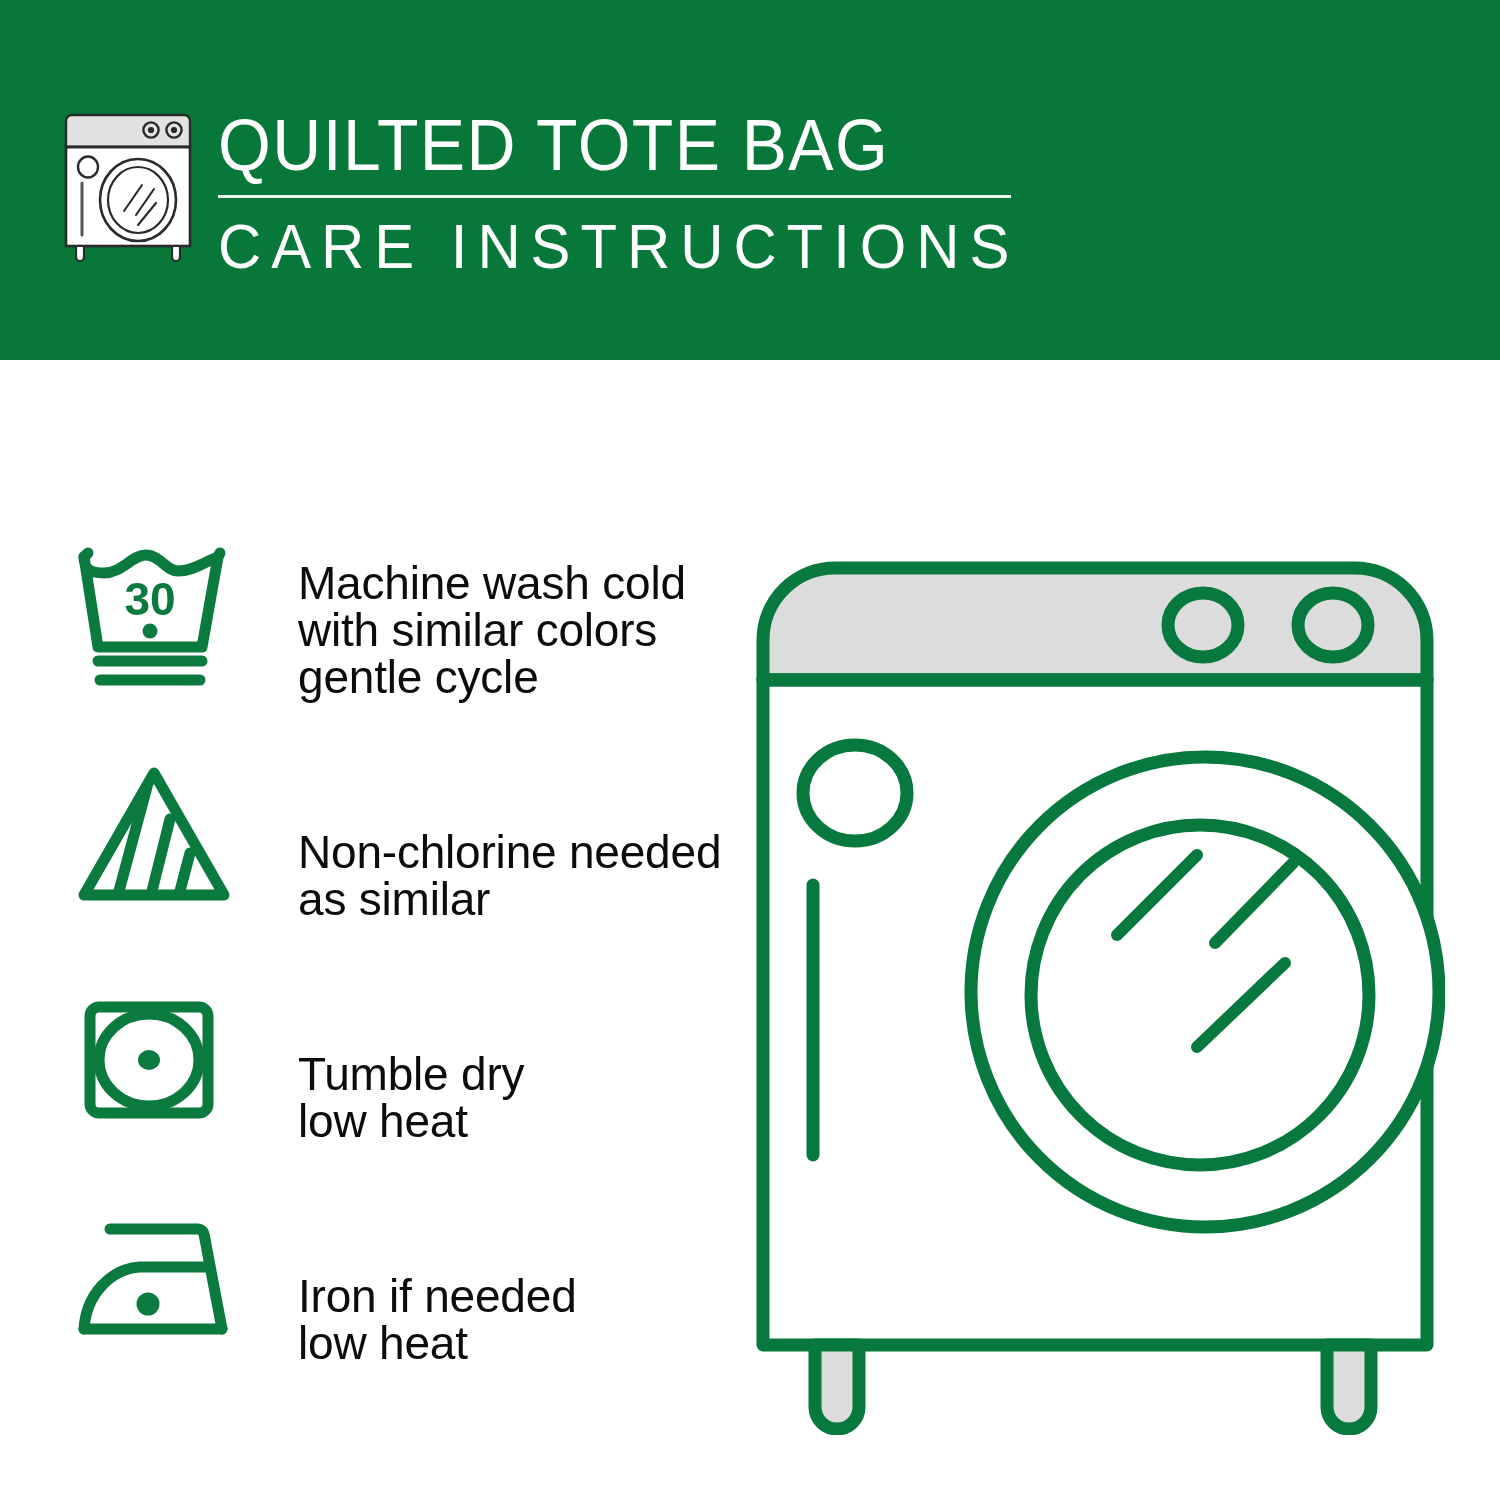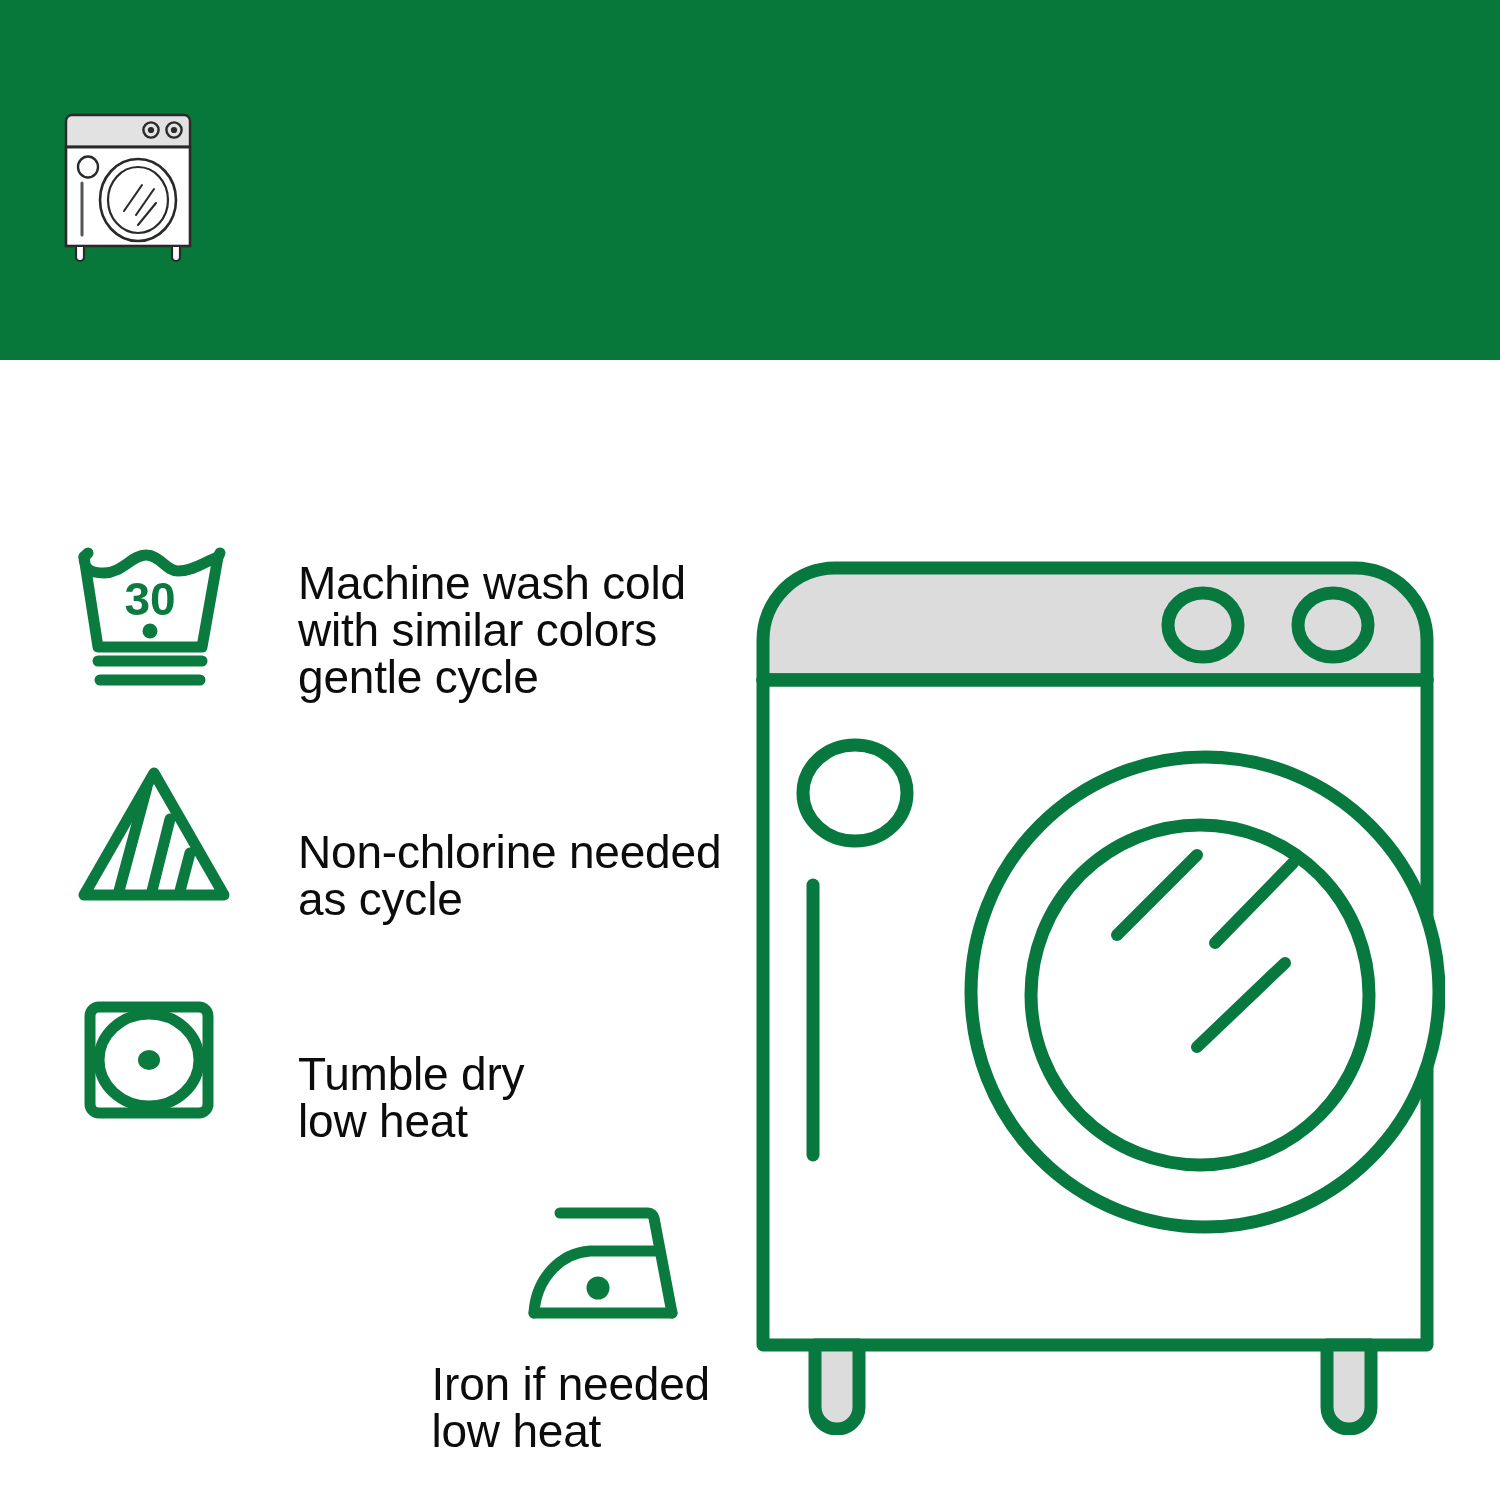--- a/index.html
+++ b/index.html
@@ -87,21 +87,21 @@
     width: 640px;
   }
 
   .care-row {
     position: relative;
     display: flex;
     align-items: flex-end;
     height: 196px;
     margin-bottom: 26px;
   }
-  .care-row:last-child { margin-bottom: 0; flex-direction: column; }
+  .care-row:last-child { margin-bottom: 0; }
 
   .care-symbol {
     flex: 0 0 190px;
     width: 190px;
     height: 170px;
     display: flex;
     align-items: center;
     justify-content: flex-start;
   }
 
@@ -154,20 +154,25 @@
         <ellipse cx="76" cy="97" rx="30" ry="33" fill="#FFFFFF" stroke="#2a2a2a" stroke-width="2.2"></ellipse>
         <line x1="62" y1="108" x2="80" y2="82" stroke="#2a2a2a" stroke-width="2.1" stroke-linecap="round"></line>
         <line x1="74" y1="112" x2="92" y2="86" stroke="#2a2a2a" stroke-width="2.1" stroke-linecap="round"></line>
         <line x1="76" y1="122" x2="94" y2="100" stroke="#2a2a2a" stroke-width="2.1" stroke-linecap="round"></line>
 
         <path d="M14 143 v11 a4 4 0 0 0 8 0 v-11 z" fill="#FFFFFF" stroke="#2a2a2a" stroke-width="2.2"></path>
         <path d="M110 143 v11 a4 4 0 0 0 8 0 v-11 z" fill="#FFFFFF" stroke="#2a2a2a" stroke-width="2.2"></path>
       </svg>
     </div>
 
+    <div class="header-texts">
+      <div class="title-main">QUILTED TOTE BAG</div>
+      <div class="title-divider"></div>
+      <div class="title-sub">CARE INSTRUCTIONS</div>
+    </div>
   </div>
 
   <div class="care-list">
 
     <div class="care-row">
       <div class="care-symbol">
         <svg viewBox="0 0 180 155" width="180" height="155" aria-hidden="true">
           <g fill="none" stroke="#0A7A3F" stroke-width="11" stroke-linecap="round" stroke-linejoin="round">
             <path d="M14 18
                      C 14 30, 20 34, 34 34
@@ -200,21 +205,21 @@
           <g fill="none" stroke="#0A7A3F" stroke-width="11" stroke-linecap="round" stroke-linejoin="round">
             <path d="M84 10 L 154 132 L 14 132 Z"></path>
             <line x1="77" y1="24" x2="49" y2="128"></line>
             <line x1="100" y1="56" x2="82" y2="128"></line>
             <line x1="120" y1="90" x2="110" y2="128"></line>
           </g>
         </svg>
       </div>
       <div class="care-text">
         <span class="line">Non-chlorine needed</span>
-        <span class="line">as cycle</span>
+        <span class="line">as similar</span>
       </div>
     </div>
 
     <div class="care-row">
       <div class="care-symbol">
         <svg viewBox="0 0 180 150" width="180" height="150" aria-hidden="true">
           <g fill="none" stroke="#0A7A3F" stroke-width="11" stroke-linejoin="round">
             <rect x="20" y="22" width="118" height="106" rx="9" ry="9"></rect>
             <ellipse cx="79" cy="75" rx="50" ry="46"></ellipse>
           </g>

